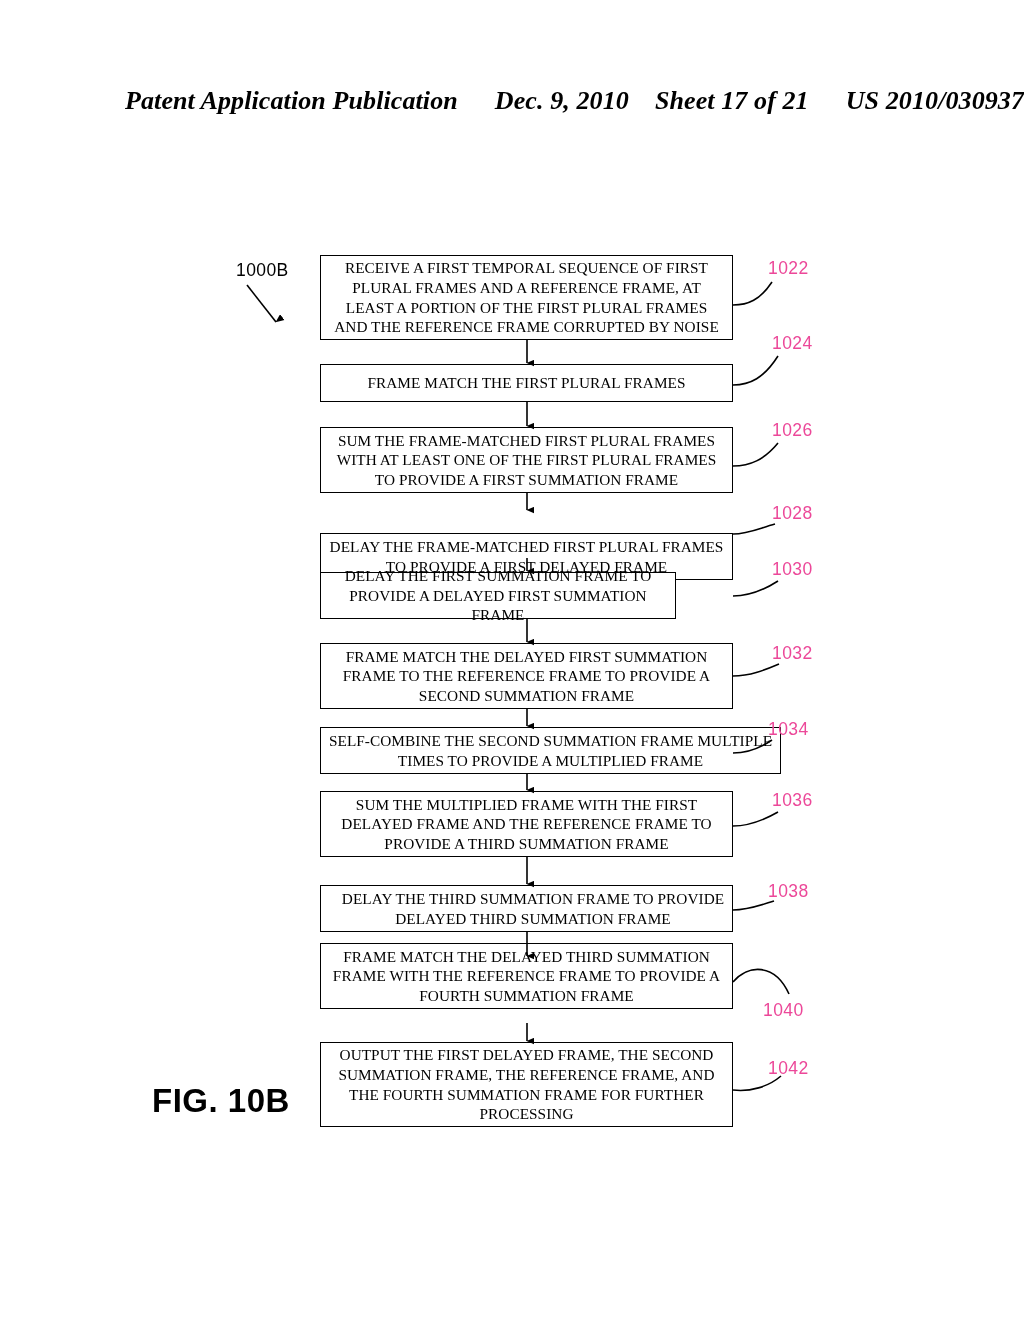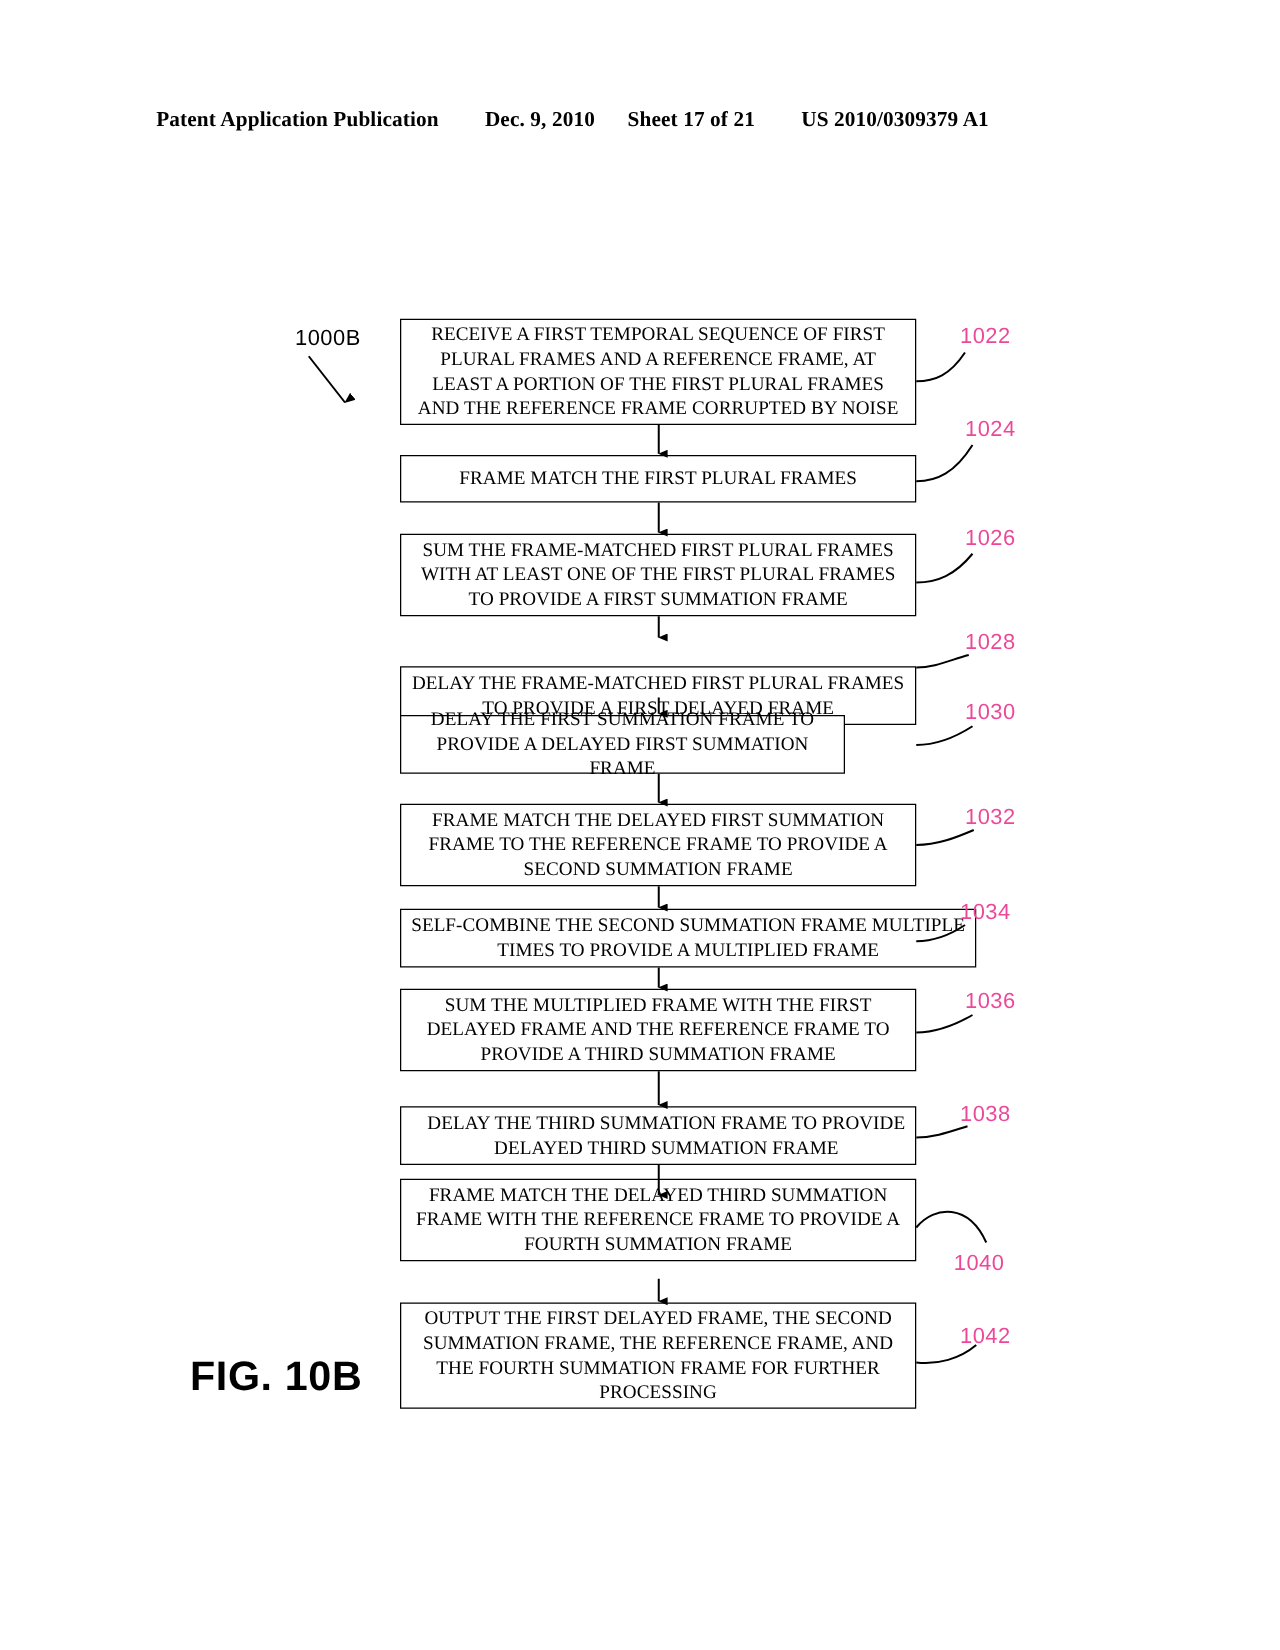--- a/index.html
+++ b/index.html
@@ -23,23 +23,24 @@
     left: 0;
     top: 86px;
     width: 1024px;
     height: 26px;
     display: flex;
     flex-direction: row;
     align-items: baseline;
     justify-content: flex-start;
     font-family: "Liberation Serif", "DejaVu Serif", serif;
     font-weight: bold;
-    font-size: 17px;
+    font-size: 26px;
     letter-spacing: 0.1px;
     white-space: nowrap;
+    font-style: italic;
   }
   #header .h-pub   { margin-left: 125px; }
   #header .h-date  { margin-left: 37px; }
   #header .h-sheet { margin-left: 26px; }
   #header .h-num   { margin-left: 37px; text-align: right; }
 
   
   .fbox {
     position: absolute;
     box-sizing: border-box;

